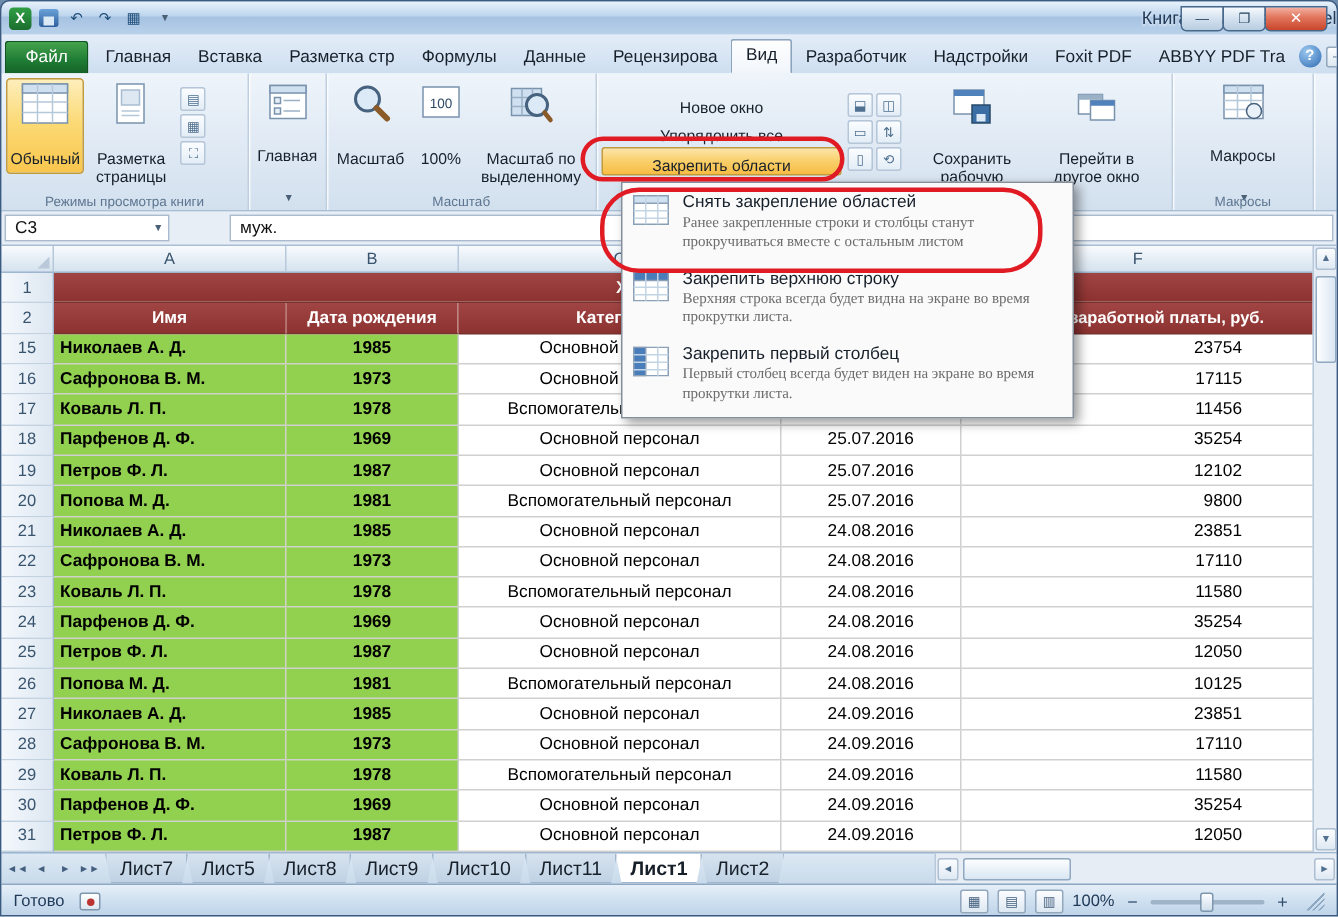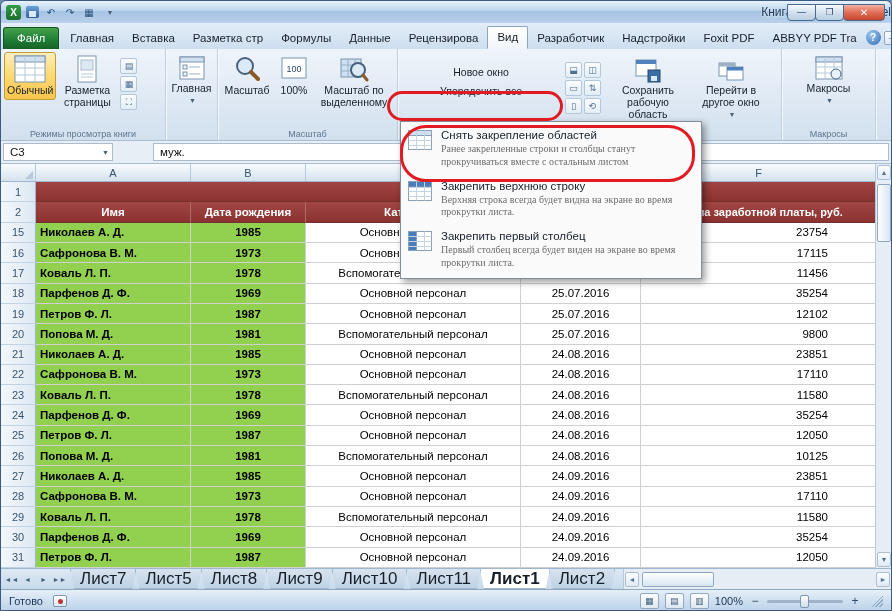--- a/index.html
+++ b/index.html
@@ -47,21 +47,21 @@
     display:flex; align-items:center; justify-content:center; }
 
   
   .ribbon { position:absolute; top:48px; left:0; right:0; height:92px;
     background:linear-gradient(#eef4fa,#dfe9f4 55%,#d2e0ee); border-bottom:1px solid #a9bdd4;
     display:flex; align-items:stretch; }
   .rgroup { position:relative; border-right:1px solid #c0cfe0; box-shadow:1px 0 0 rgba(255,255,255,.75);
     padding:3px 3px 14px; display:flex; align-items:flex-start; }
   .rgroup-label { position:absolute; bottom:1px; left:0; right:0; text-align:center;
     font-size:9px; color:#5d7590; white-space:nowrap; }
-  .bigbtn { display:flex; flex-direction:column; align-items:center; gap:2px; padding:3px 3px;
+  .bigbtn { display:flex; flex-direction:column; align-items:center; gap:18px; padding:3px 3px;
     font-size:10.5px; line-height:1.12; color:#17202a; text-align:center; border-radius:3px; cursor:default; }
   .bigbtn.sel { background:linear-gradient(#fdeebb,#fbd973 48%,#f9c64e); border:1px solid #c29b3c; padding:2px 2px; }
   .smbtn { display:flex; align-items:center; gap:4px; font-size:10.5px; color:#17202a;
     padding:2px 4px; height:19px; white-space:nowrap; border-radius:2px; cursor:default;flex-direction:column; }
   .smbtn.pressed { background:linear-gradient(#fde4a9,#f9cf6a 50%,#f7bd45); border:1px solid #c29b3c; }
   .dd { font-size:7px; color:#4a6076; margin-left:2px; }
   .tinycol { display:flex; flex-direction:column; gap:2px; margin:6px 2px 0; }
   .tinybtn { width:17px; height:16px; border:1px solid #b5c6d8; border-radius:2px;
     background:linear-gradient(#fbfdff,#e3edf6); display:flex; align-items:center; justify-content:center;
     font-size:9px; color:#50708f; }
@@ -115,21 +115,21 @@
   .vthumb { position:absolute; top:20px; left:1px; width:14px; height:58px; border:1px solid #90a8c0;
     border-radius:2px; background:linear-gradient(90deg,#fdfeff,#d9e6f2); }
   .sarrow.down { position:absolute; bottom:0; left:0; }
 
   
   .sheettabs { position:absolute; top:567px; left:0; right:0; height:21px;
     background:linear-gradient(#dde9f4,#c8daea); border-top:1px solid #9eb6ce; display:flex; align-items:stretch; }
   .navbtns { display:flex; align-items:center; gap:1px; padding:0 3px; }
   .nav { width:15px; height:15px; font-size:7px; color:#44607e; display:flex; align-items:center;
     justify-content:center; }
-  .stab { padding:0 9px; display:flex; align-items:center; font-size:17px; color:#17202a;
+  .stab { padding:0 9px; display:flex; align-items:center; font-size:13px; color:#17202a;
     background:linear-gradient(#d7e3ef,#bfd2e4); border:1px solid #9eb6ce; border-top:none;
     margin-right:-1px; clip-path:polygon(0 0,100% 0,calc(100% - 4px) 100%,4px 100%); }
   .stab.active { background:#fff; font-weight:bold; z-index:2; position:relative; }
   .hscroll { margin-left:auto; display:flex; align-items:center; width:268px;
     background:#e6edf5; border-left:1px solid #b6c8da; position:relative; }
   .hthumb { width:72px; height:15px; margin:0 2px; border:1px solid #90a8c0; border-radius:2px;
     background:linear-gradient(#fdfeff,#d9e6f2); }
 
   
   .statusbar { position:absolute; top:588px; left:0; right:0; height:23px;
@@ -144,21 +144,21 @@
     background:linear-gradient(#fcfdff,#dde8f2); font-size:9px; color:#44607e;
     display:flex; align-items:center; justify-content:center; }
   .ztrack { width:76px; height:3px; background:#9fb4c9; border-radius:2px; position:relative; }
   .zthumb { position:absolute; left:33px; top:-5px; width:9px; height:13px;
     background:linear-gradient(#fdfeff,#cfdeeb); border:1px solid #7e96ae; border-radius:2px; }
   .zsign { font-size:12px; color:#31506e; width:12px; text-align:center; }
   .grip { width:12px; height:12px; margin-left:4px;
     background:linear-gradient(135deg,transparent 50%,#8fa8c2 50%,#8fa8c2 56%,transparent 56%,transparent 66%,#8fa8c2 66%,#8fa8c2 72%,transparent 72%,transparent 82%,#8fa8c2 82%,#8fa8c2 88%,transparent 88%); }
 
   
-  .fmenu { position:absolute; top:120px; left:399px; width:302px; background:#fafafa;
+  .fmenu { position:absolute; top:120px; left:413px; width:302px; background:#fafafa;
     border:1px solid #848f9b; box-shadow:3px 3px 7px rgba(0,0,0,.4); padding:2px; z-index:10; }
   .fitem { display:flex; gap:7px; padding:5px 6px 6px 5px; align-items:flex-start; cursor:default; }
   .ficon { flex:0 0 26px; padding-top:1px; }
   .ftxt { flex:1; }
   .ftitle { font-size:11.5px; color:#17202a; margin-bottom:2px; }
   .fdesc { font-size:10px; color:#6d6d6d; line-height:1.28; max-width:240px;font-family:Liberation Serif, serif; }
 
   
   .oval { position:absolute; border:3px solid #e01b24; pointer-events:none; z-index:20; }
   .oval1 { left:386px; top:90px; width:176px; height:30px; border-radius:16px; }
@@ -289,20 +289,30 @@
         </div>
         <div class="smbtn">
           <svg width="15" height="13">
               <rect x="0.5" y="0.5" width="6.5" height="5.5" fill="#cfe0f1" stroke="#7a93ad"></rect>
               <rect x="8" y="0.5" width="6.5" height="5.5" fill="#cfe0f1" stroke="#7a93ad"></rect>
               <rect x="0.5" y="7" width="6.5" height="5.5" fill="#cfe0f1" stroke="#7a93ad"></rect>
               <rect x="8" y="7" width="6.5" height="5.5" fill="#cfe0f1" stroke="#7a93ad"></rect>
             </svg>
           <span>Упорядочить все</span>
         </div>
+        <div class="smbtn pressed">
+          <svg width="15" height="13">
+              <rect x="0.5" y="0.5" width="14" height="12" fill="#fff" stroke="#7a93ad"></rect>
+              <rect x="0.5" y="0.5" width="14" height="3.5" fill="#3f74b5"></rect>
+              <rect x="0.5" y="0.5" width="4" height="12" fill="#3f74b5"></rect>
+              <path d="M4.5 8h10M9.5 4v8.5" stroke="#c3d4e4"></path>
+            </svg>
+          <span>Закрепить области</span>
+          <span class="dd">▼</span>
+        </div>
       </div>
       <div class="icogrid">
         <div class="tinybtn">⬓</div>
         <div class="tinybtn">◫</div>
         <div class="tinybtn">▭</div>
         <div class="tinybtn">⇅</div>
         <div class="tinybtn">▯</div>
         <div class="tinybtn">⟲</div>
       </div>
       <div class="bigbtn" style="width:86px;margin-top:4px">

